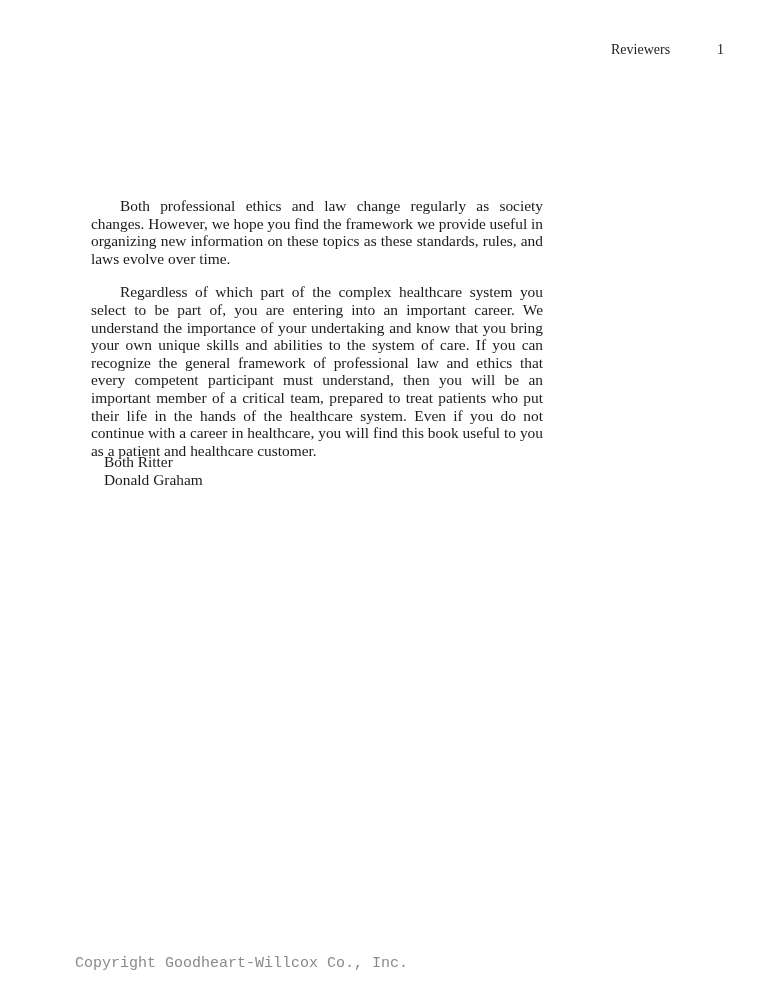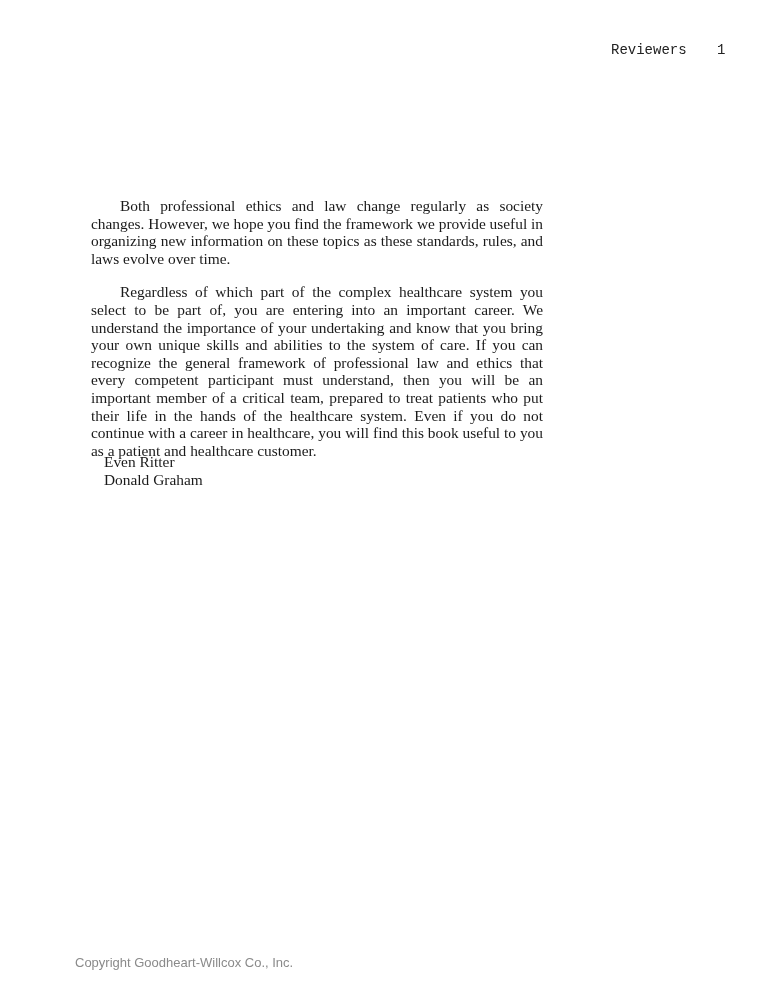--- a/index.html
+++ b/index.html
@@ -12,21 +12,21 @@
     height: 997px;
     position: relative;
     overflow: hidden;
   }
   .running-head {
     position: absolute;
     top: 42px;
     left: 0;
     width: 774px;
     height: 20px;
-    font-family: Liberation Mono, monospace;
+    font-family: Liberation Serif, serif;
     font-size: 14px;
     color: #222;
   }
   .running-head .section {
     position: absolute;
     left: 611px;
     top: 0;
   }
   .running-head .page-num {
     position: absolute;
@@ -56,37 +56,37 @@
     font-family: "Liberation Serif", serif;
     font-size: 15.4px;
     line-height: 17.6px;
     color: #1a1a1a;
   }
   .signature div { white-space: nowrap; }
   .footer {
     position: absolute;
     left: 75px;
     top: 955px;
-    font-family: Liberation Sans, sans-serif;
-    font-size: 13px;
+    font-family: Liberation Mono, monospace;
+    font-size: 15px;
     color: #8a8a8a;
     text-align: center;
   }
 </style>
 </head>
 <body>
 
 <div class="running-head">
   <span class="section">Reviewers</span>
   <span class="page-num">1</span>
 </div>
 
 <div class="body-text">
   <p>Both professional ethics and law change regularly as society changes. However, we hope you find the framework we provide useful in organizing new information on these topics as these standards, rules, and laws evolve over time.</p>
   <p>Regardless of which part of the complex healthcare system you select to be part of, you are entering into an important career. We understand the importance of your undertaking and know that you bring your own unique skills and abilities to the system of care. If you can recognize the general framework of professional law and ethics that every competent participant must understand, then you will be an important member of a critical team, prepared to treat patients who put their life in the hands of the healthcare system. Even if you do not continue with a career in healthcare, you will find this book useful to you as a patient and health­care customer.</p>
 </div>
 
 <div class="signature">
-  <div>Even Ritter</div>
+  <div>Both Ritter</div>
   <div>Donald Graham</div>
 </div>
 
 <div class="footer">Copyright Goodheart-Willcox Co., Inc.</div>
 
 </body></html>

